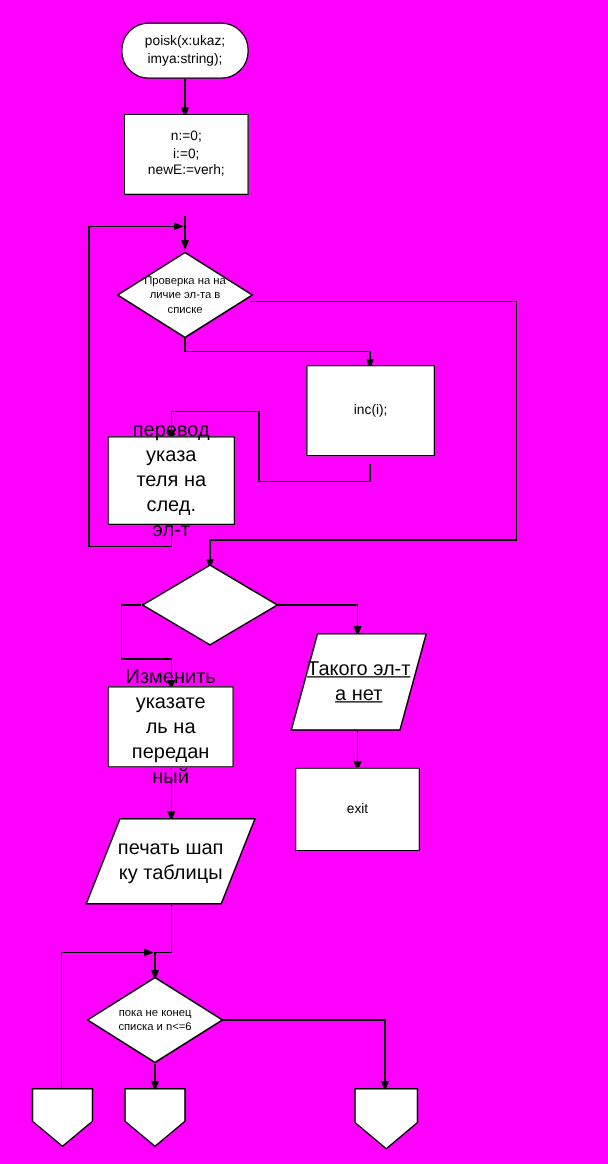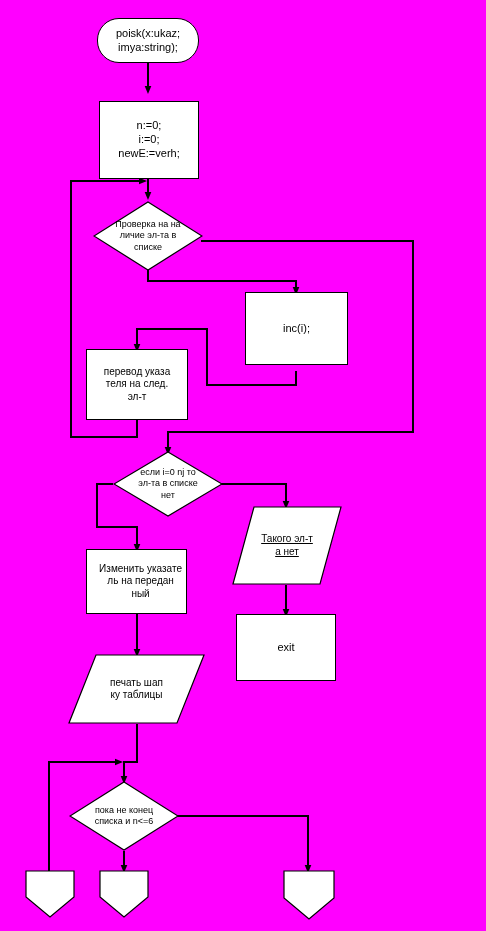--- a/index.html
+++ b/index.html
@@ -62,21 +62,21 @@
   }
   .shape-decision svg,
   .shape-parallelogram svg,
   .shape-pentagon svg {
     position: absolute;
     left: 0;
     top: 0;
     z-index: 1;
   }
   .fs11 { font-size: 11px; }
-  .fs10 { font-size: 10px; }
+  .fs10 { font-size: 16px; }
   .fs9  { font-size: 9px; }
 </style>
 </head>
 <body>
 
 <div id="canvas">
 
   <svg id="wires" viewBox="0 0 486 931" width="486" height="931" xmlns="http://www.w3.org/2000/svg">
     <defs>
       <marker id="arrow" markerWidth="9" markerHeight="9" refX="4.2" refY="4" orient="auto" markerUnits="userSpaceOnUse">
@@ -116,21 +116,21 @@
       <path d="M175,816 L308,816 L308,869" marker-end="url(#arrow)"></path>
 
     </g>
   </svg>
 
   <div class="node shape-terminator fs11" style="left:97px; top:18px; width:102px; height:45px;">
     <span class="txt">poisk(x:ukaz;
 imya:string);</span>
   </div>
 
-  <div class="node shape-process fs11" style="left:99px; top:101px; width:100px; height:78px;">
+  <div class="node shape-process fs11" style="left:99px; top:91px; width:100px; height:65px;">
     <span class="txt">n:=0;
 i:=0;
 newE:=verh;</span>
   </div>
 
   <div class="node shape-decision fs9" style="left:93px; top:201px; width:110px; height:70px;text-align:center;">
     <svg width="110" height="70" viewBox="0 0 110 70" xmlns="http://www.w3.org/2000/svg">
       <polygon points="55,1 109,35 55,69 1,35" fill="#ffffff" stroke="#000000" stroke-width="1.2"></polygon>
     </svg>
     <span class="txt">Проверка на  на
@@ -145,23 +145,20 @@
   <div class="node shape-process fs10" style="left:86px; top:349px; width:102px; height:71px;">
     <span class="txt">перевод указа
 теля на след.
 эл-т</span>
   </div>
 
   <div class="node shape-decision fs9" style="left:113px; top:451px; width:110px; height:66px;">
     <svg width="110" height="66" viewBox="0 0 110 66" xmlns="http://www.w3.org/2000/svg">
       <polygon points="55,1 109,33 55,65 1,33" fill="#ffffff" stroke="#000000" stroke-width="1.2"></polygon>
     </svg>
-    <span class="txt">если i=0 nj то
-эл-та в списке
-нет</span>
   </div>
 
   <div class="node shape-parallelogram fs10" style="left:232px; top:506px; width:110px; height:79px;text-decoration:underline;">
     <svg width="110" height="79" viewBox="0 0 110 79" xmlns="http://www.w3.org/2000/svg">
       <polygon points="22,1 109,1 88,78 1,78" fill="#ffffff" stroke="#000000" stroke-width="1.2"></polygon>
     </svg>
     <span class="txt">Такого эл-т
 а нет</span>
   </div>
 

